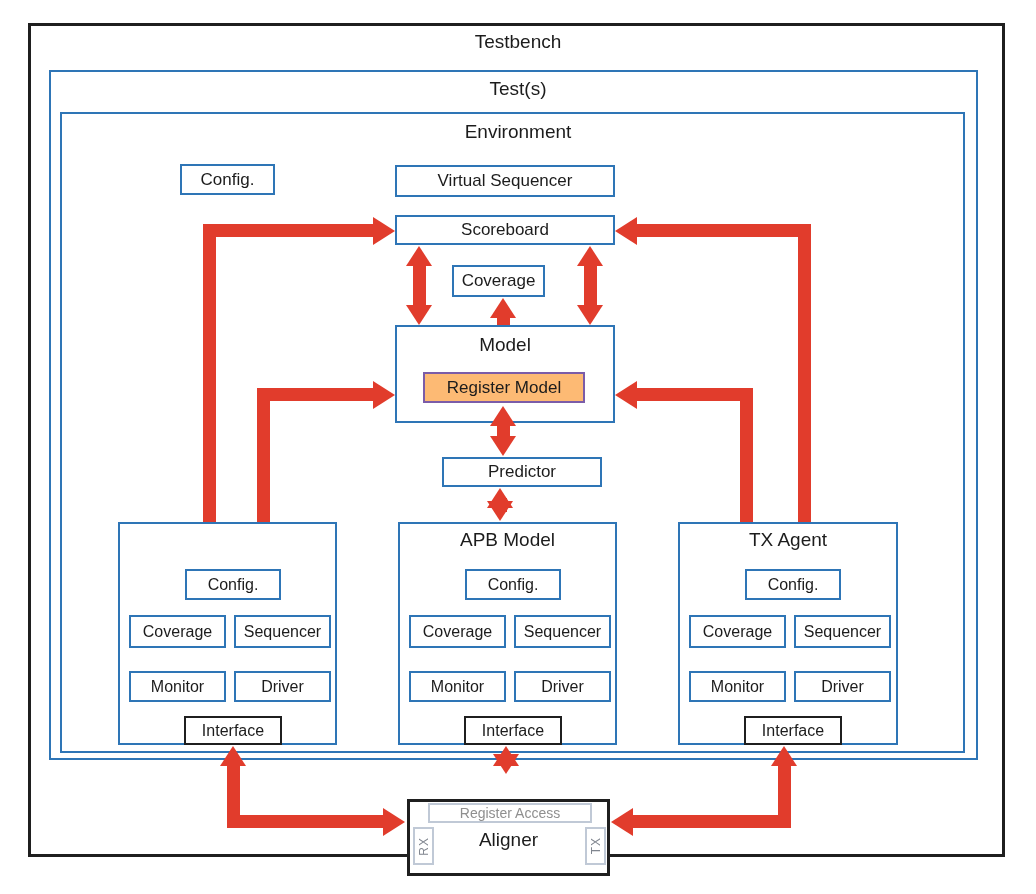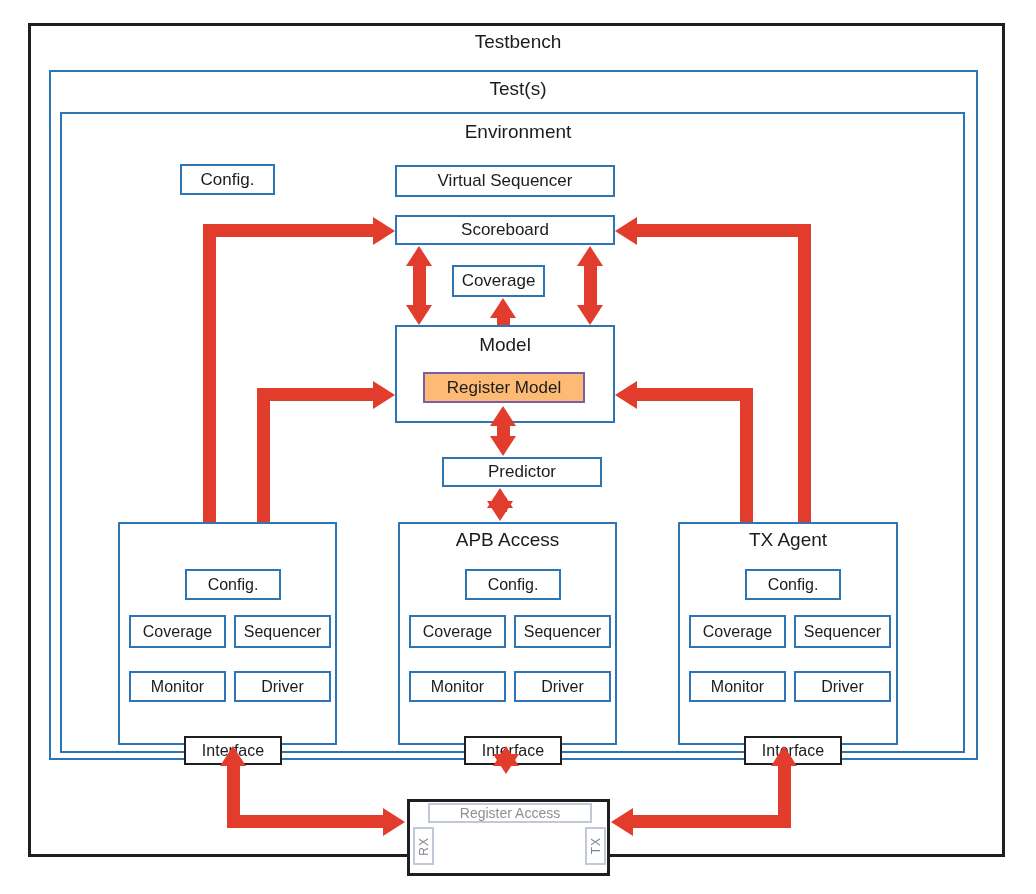--- a/index.html
+++ b/index.html
@@ -17,21 +17,21 @@
   .bluebox{
     border:2px solid var(--blue); background:#ffffff; z-index:3;
     display:flex; align-items:center; justify-content:center; font-size:17px;
   }
   .agent{border:2px solid var(--blue); background:#ffffff; z-index:3;}
   .agent-title{position:absolute; top:5px; left:0; right:0; text-align:center; font-size:19px;}
   .inner{
     position:absolute; box-sizing:border-box; border:2px solid var(--blue); background:#ffffff;
     display:flex; align-items:center; justify-content:center; font-size:16px;
   }
-  .inner.dark{border-color:var(--black);margin-top:20px;}
+  .inner.dark{border-color:var(--black);}
   .model-title{position:absolute; top:7px; left:0; right:0; text-align:center; font-size:19px;}
   .regmodel{border:2px solid var(--purple); background:#fdba74; z-index:4;
     display:flex; align-items:center; justify-content:center; font-size:17px;}
   .aligner{border:3px solid var(--black); background:#ffffff; z-index:4;margin-top:24px;}
   .aligner-title{position:absolute; top:27px; left:0; right:0; text-align:center; font-size:19px;}
   .regaccess{
     position:absolute; box-sizing:border-box; border:2px solid var(--grey-border);
     color:var(--grey-text); display:flex; align-items:center; justify-content:center; font-size:14px;
   }
   .port{
@@ -103,21 +103,21 @@
       </div>
     <div class="inner" style="left:114px; top:147px; width:97px; height:31px;">
       <span>Driver</span>
       </div>
     <div class="inner dark" style="left:64px; top:192px; width:98px; height:29px;">
       <span>Interface</span>
       </div>
   </div>
 
   <div class="abs agent" style="left:398px; top:522px; width:219px; height:223px;">
-    <div class="agent-title">APB Access</div>
+    <div class="agent-title">APB Model</div>
     <div class="inner" style="left:65px; top:45px; width:96px; height:31px;">
       <span>Config.</span>
       </div>
     <div class="inner" style="left:9px; top:91px; width:97px; height:33px;">
       <span>Coverage</span>
       </div>
     <div class="inner" style="left:114px; top:91px; width:97px; height:33px;">
       <span>Sequencer</span>
       </div>
     <div class="inner" style="left:9px; top:147px; width:97px; height:31px;">
@@ -150,20 +150,21 @@
       </div>
     <div class="inner dark" style="left:64px; top:192px; width:98px; height:29px;">
       <span>Interface</span>
       </div>
   </div>
 
   <div class="abs aligner" style="left:407px; top:775px; width:203px; height:77px;">
     <div class="regaccess" style="left:18px; top:1px; width:164px; height:20px;">
       <span>Register Access</span>
     </div>
+    <div class="aligner-title">Aligner</div>
     <div class="port" style="left:3px; top:25px; width:21px; height:38px;">
       <span class="vtext">RX</span>
     </div>
     <div class="port" style="left:175px; top:25px; width:21px; height:38px;">
       <span class="vtext">TX</span>
     </div>
   </div>
 
   <div>
     <div class="shaft" style="left:203px; top:224px; width:13px; height:298px;"></div>

